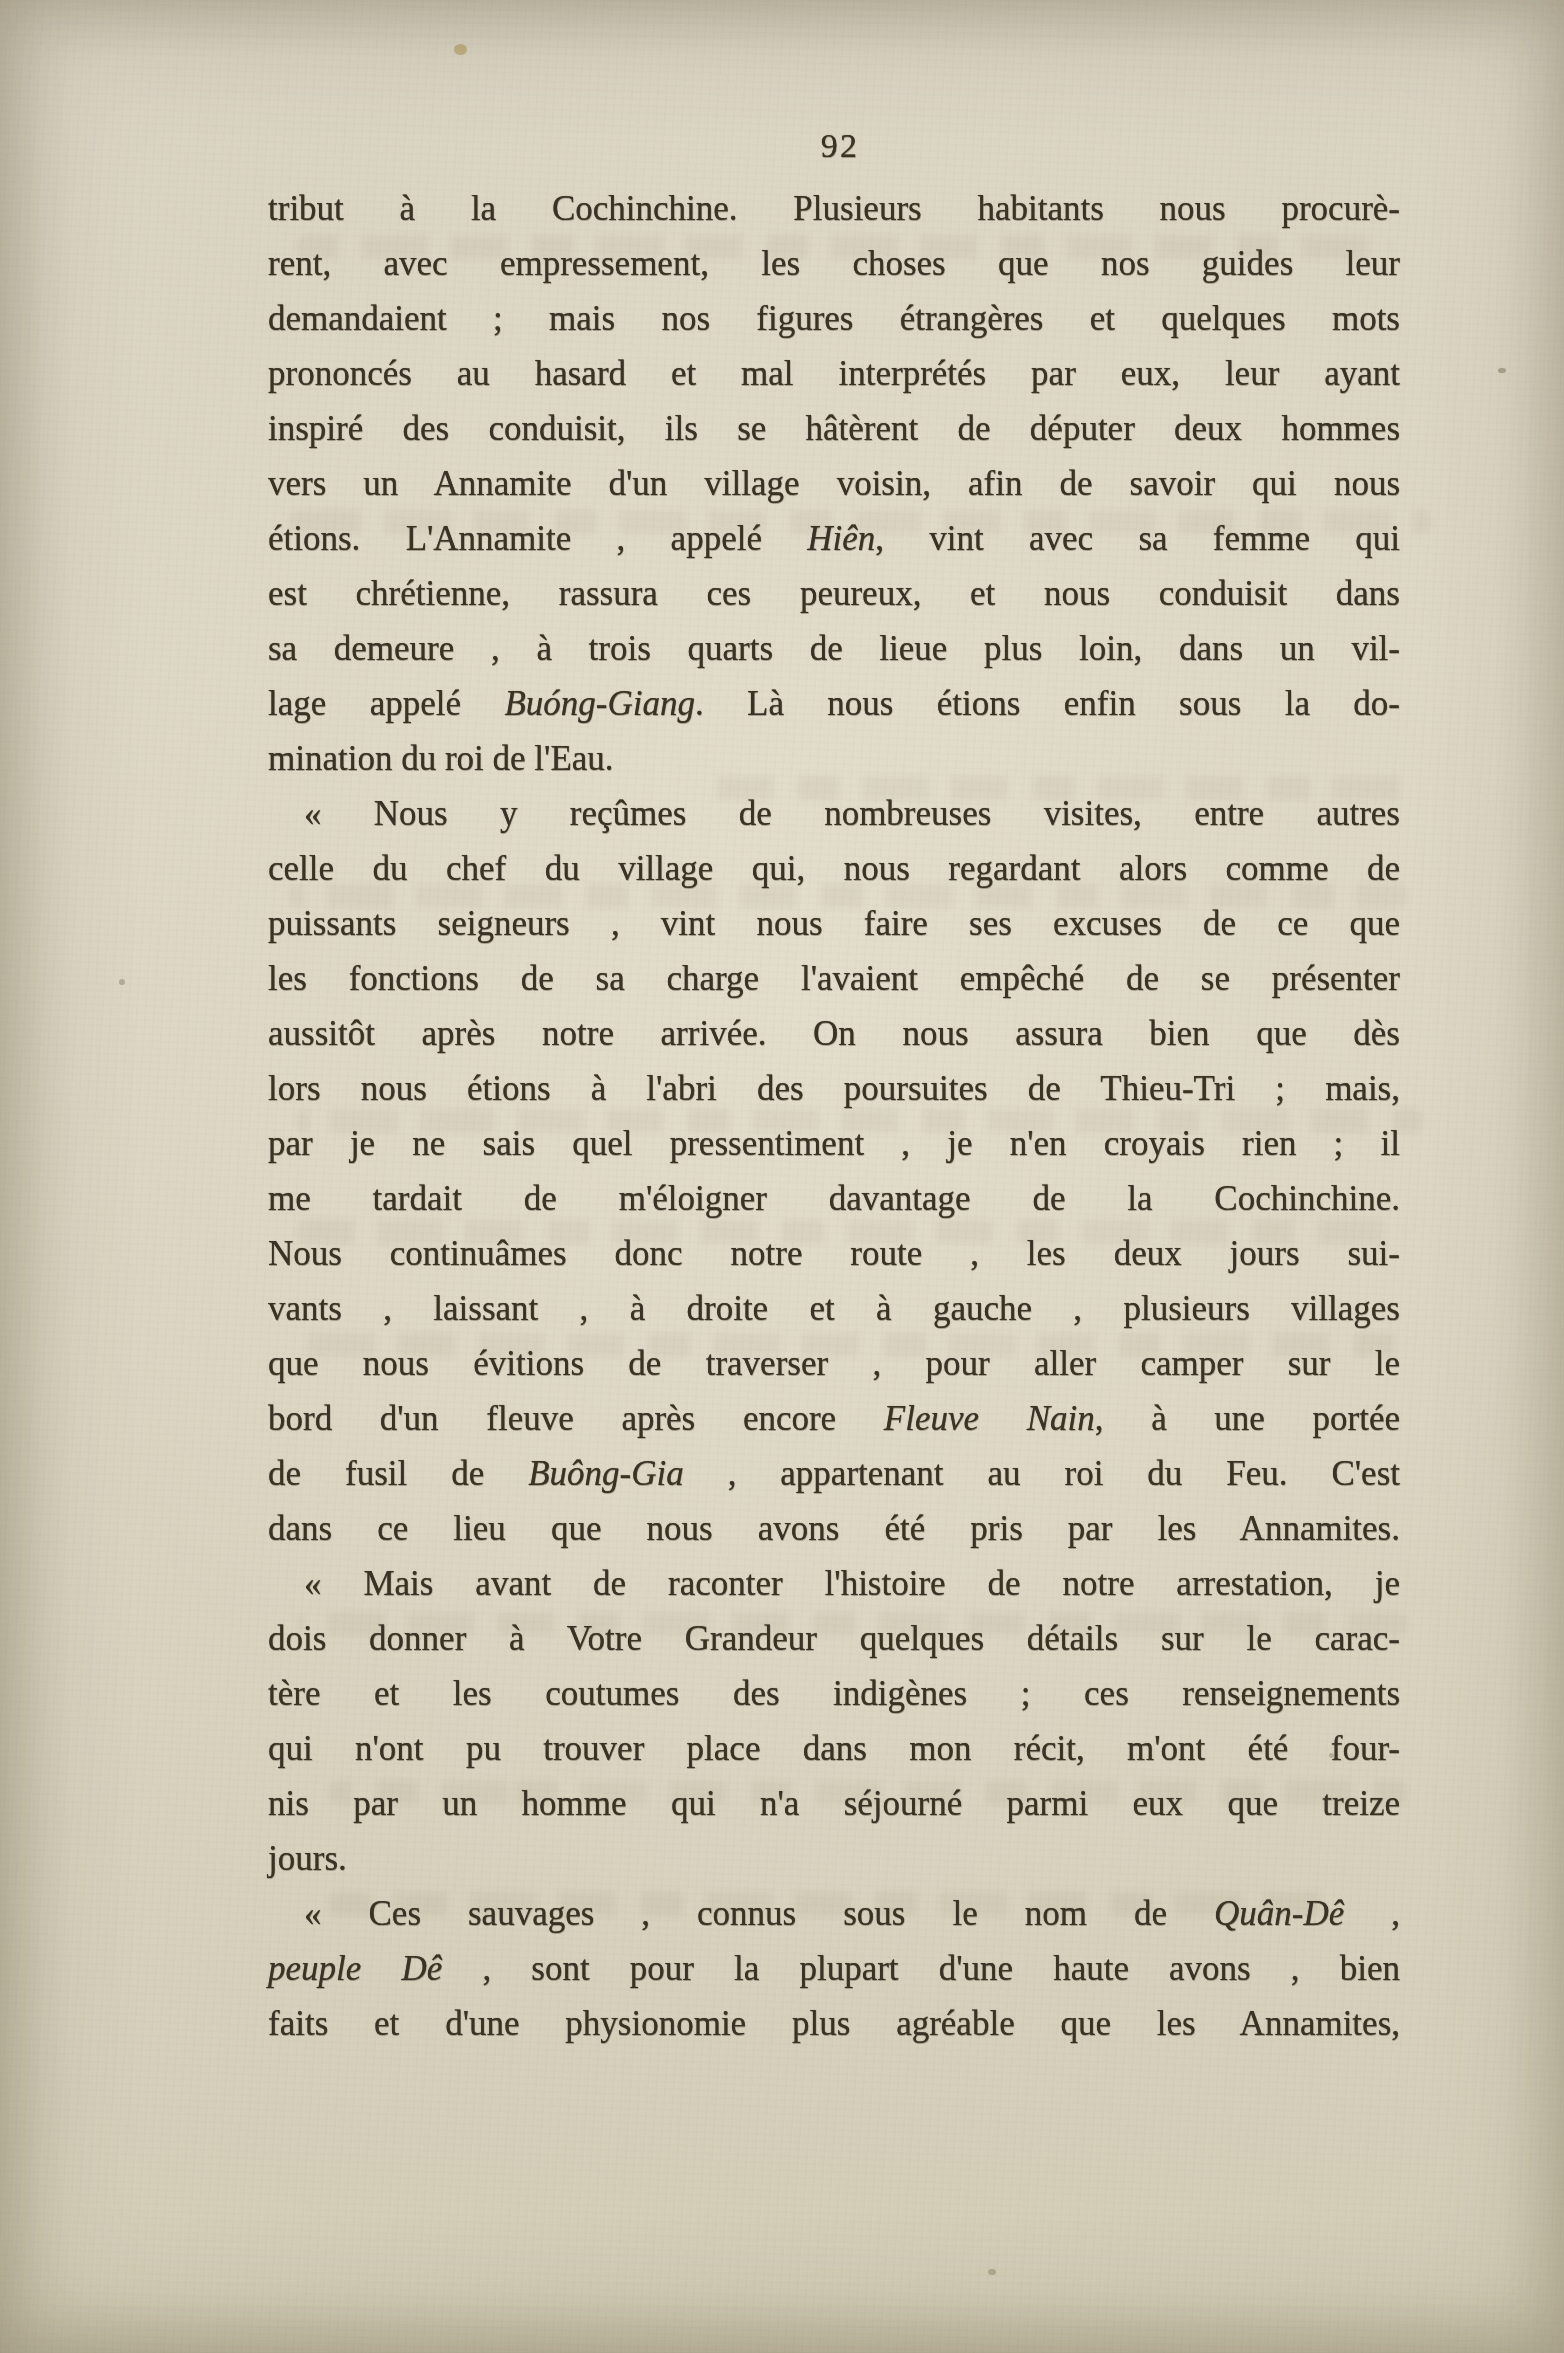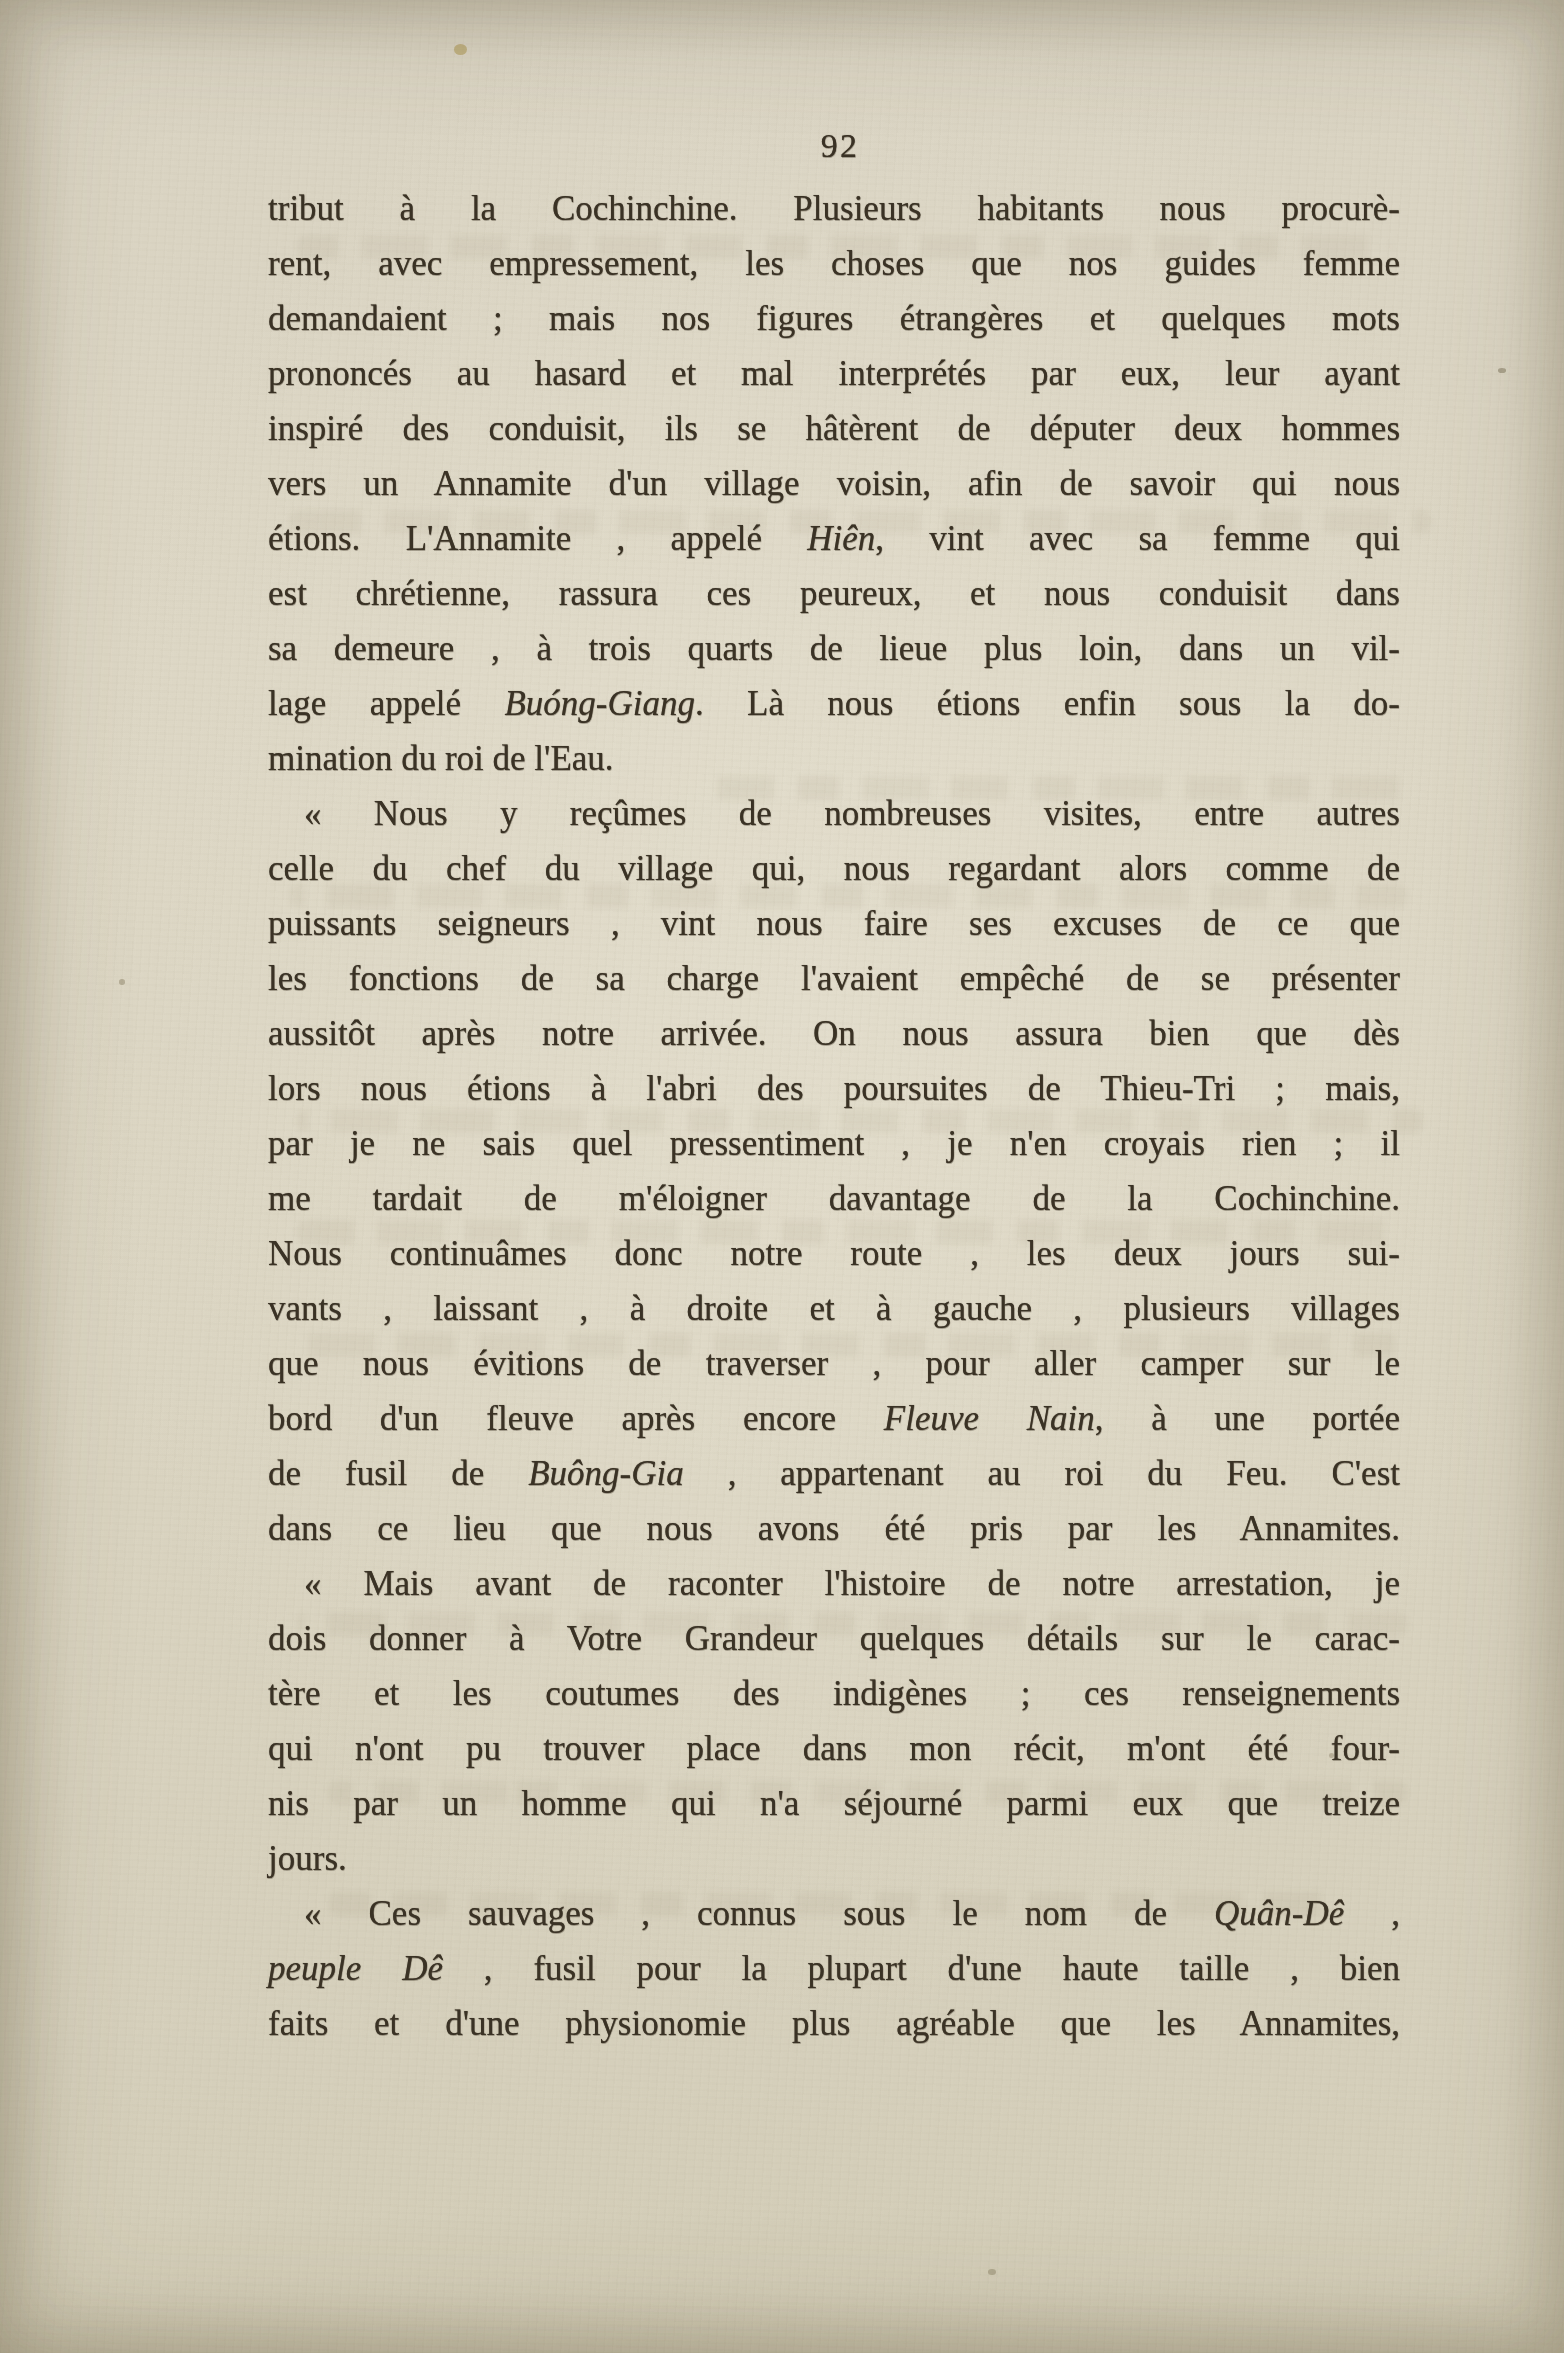--- a/index.html
+++ b/index.html
@@ -109,21 +109,21 @@
   <div class="speck" style="left:454px;  top:44px;   width:13.3px; height:11px; background:rgba(178,158,96,0.65);"></div>
   <div class="speck" style="left:1498px; top:368px;  width:7.8px; height:4.7px;  background:rgba(96,84,58,0.4);"></div>
   <div class="speck" style="left:119px;  top:979px; width:5.5px;  height:5.5px;  background:rgba(110,96,66,0.35);"></div>
   <div class="speck" style="left:1329px; top:1753px; width:4.7px;  height:4.7px;  background:rgba(110,96,66,0.3);"></div>
   <div class="speck" style="left:988px; top:2269px; width:7.8px; height:6.3px;  background:rgba(110,96,66,0.35);"></div>
 
   <div class="page-number">92</div>
 
   <div class="text-block" id="text-block">
       <div class="line justify"><span>tribut à la Cochinchine. Plusieurs habitants nous procurè-</span></div>
-      <div class="line justify"><span>rent, avec empressement, les choses que nos guides femme</span></div>
+      <div class="line justify"><span>rent, avec empressement, les choses que nos guides leur</span></div>
       <div class="line justify"><span>demandaient ; mais nos figures étrangères et quelques mots</span></div>
       <div class="line justify"><span>prononcés au hasard et mal interprétés par eux, leur ayant</span></div>
       <div class="line justify"><span>inspiré des conduisit, ils se hâtèrent de députer deux hommes</span></div>
       <div class="line justify"><span>vers un Annamite d'un village voisin, afin de savoir qui nous</span></div>
       <div class="line justify"><span>étions. L'Annamite , appelé </span><span class="it">Hiên</span><span>, vint avec sa femme qui</span></div>
       <div class="line justify"><span>est chrétienne, rassura ces peureux, et nous conduisit dans</span></div>
       <div class="line justify"><span>sa demeure , à trois quarts de lieue plus loin, dans un vil-</span></div>
       <div class="line justify"><span>lage appelé </span><span class="it">Buóng-Giang</span><span>. Là nous étions enfin sous la do-</span></div>
       <div class="line"><span>mination du roi de l'Eau.</span></div>
       <div class="line justify indent"><span>« Nous y reçûmes de nombreuses visites, entre autres</span></div>
@@ -140,19 +140,19 @@
       <div class="line justify"><span>bord d'un fleuve après encore </span><span class="it">Fleuve Nain</span><span>, à une portée</span></div>
       <div class="line justify"><span>de fusil de </span><span class="it">Buông-Gia</span><span> , appartenant au roi du Feu. C'est</span></div>
       <div class="line justify"><span>dans ce lieu que nous avons été pris par les Annamites.</span></div>
       <div class="line justify indent"><span>« Mais avant de raconter l'histoire de notre arrestation, je</span></div>
       <div class="line justify"><span>dois donner à Votre Grandeur quelques détails sur le carac-</span></div>
       <div class="line justify"><span>tère et les coutumes des indigènes ; ces renseignements</span></div>
       <div class="line justify"><span>qui n'ont pu trouver place dans mon récit, m'ont été four-</span></div>
       <div class="line justify"><span>nis par un homme qui n'a séjourné parmi eux que treize</span></div>
       <div class="line"><span>jours.</span></div>
       <div class="line justify indent"><span>« Ces sauvages , connus sous le nom de </span><span class="it">Quân-Dê</span><span> ,</span></div>
-      <div class="line justify"><span class="it">peuple Dê</span><span> , fusil pour la plupart d'une haute taille , bien</span></div>
+      <div class="line justify"><span class="it">peuple Dê</span><span> , sont pour la plupart d'une haute avons , bien</span></div>
       <div class="line justify"><span>faits et d'une physionomie plus agréable que les Annamites,</span></div>
     </div>
 
   <div class="vignette"></div>
 </div>
 
 
 </body></html>

